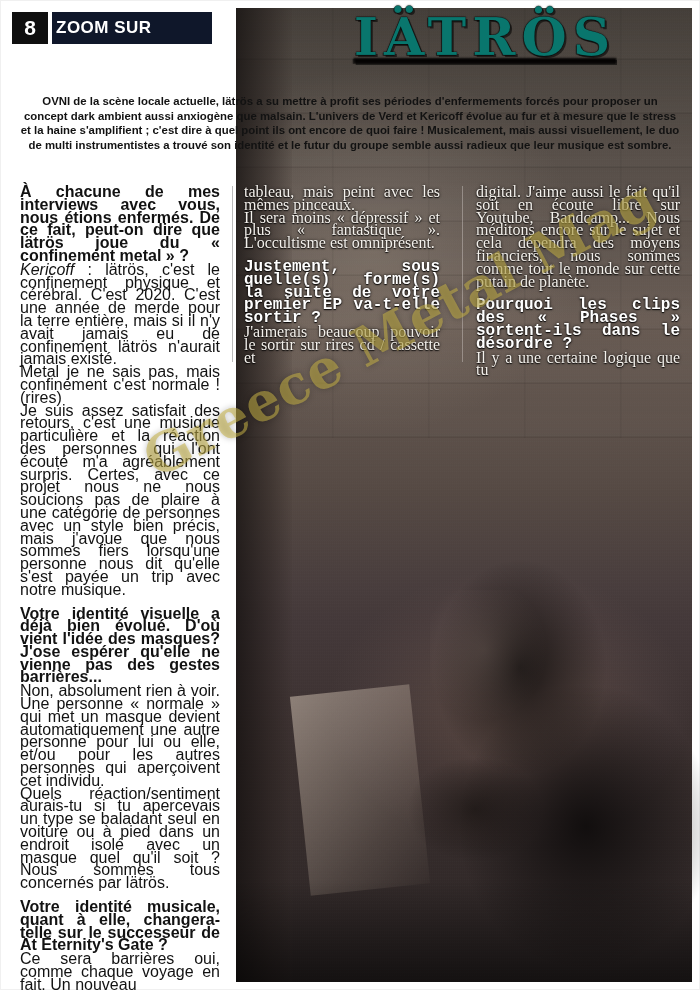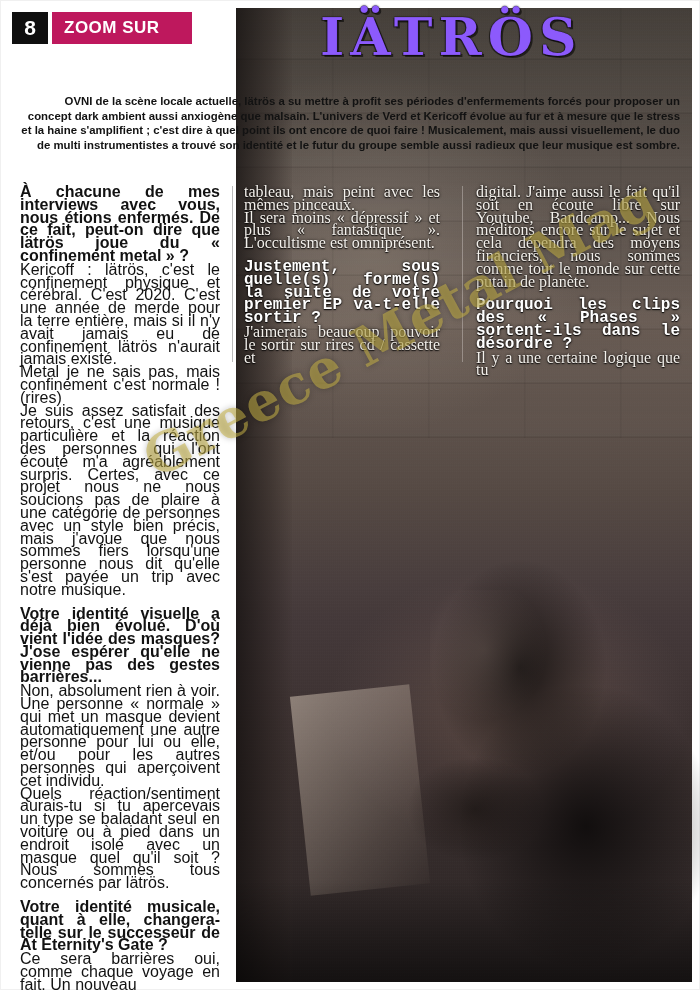--- a/index.html
+++ b/index.html
@@ -90,58 +90,60 @@
     color: #ffffff;
     font-weight: bold;
     font-size: 21px;
     display: flex;
     align-items: center;
     justify-content: center;
   }
   .section-box {
     position: absolute;
     left: 52px; top: 12px;
-    width: 140px; height: 32px;
-    background: #be185d;
+    width: 160px; height: 32px;
+    background: #0f172a;
     color: #ffffff;
     font-weight: bold;
     font-size: 17px;
     letter-spacing: 0.5px;
     display: flex;
     align-items: center;
-    padding-left: 12px;
+    padding-left: 4px;
     box-sizing: border-box;
   }
   .band-title {
     position: absolute;
     left: 320px; top: 6px;
     width: 330px;
+    text-align: center;
     font-family: "DejaVu Serif", serif;
     font-weight: bold;
     font-size: 52px;
     letter-spacing: 6px;
-    color: #8b5cf6;
+    color: #0f766e;
     text-shadow:
       0 0 2px rgba(0,0,0,0.8),
       2px 2px 0 rgba(0,0,0,0.55),
       -1px 1px 0 rgba(0,0,0,0.4);
     -webkit-text-stroke: 0.4px rgba(20,18,16,0.35);
     filter: contrast(1.05);
+    text-decoration: underline;
   }
 
   
   .chapo {
     position: absolute;
     left: 20px; top: 94px;
     width: 660px;
     font-size: 11.4px;
     line-height: 14.6px;
     font-weight: bold;
     color: #121212;
-    text-align: right;
+    text-align: center;
   }
 
   
   .col {
     position: absolute;
     width: 200px;
     font-size: 16px;
     line-height: 12.8px;
     text-align: justify;
     color: #121212;
@@ -155,21 +157,21 @@
   .col-2 .q, .col-3 .q { color: #ffffff; text-shadow: 0 0 3px rgba(0,0,0,0.9), 0 1px 1px rgba(0,0,0,0.85); font-family: Liberation Mono, monospace; }
 
   .col p { margin: 0 0 0 0; }
   .col .q {
     font-weight: bold;
     margin-top: 11px;
     margin-bottom: 1px;
     display: block;
   }
   .col .q:first-child { margin-top: 0; }
-  .ital { }
+  .ital { font-style: italic; }
 
   
   .vrule {
     position: absolute;
     width: 1px;
     background: rgba(120,120,120,0.45);
   }
   .vrule-1 { left: 232px; top: 186px; height: 176px; background: rgba(60,60,60,0.35); }
   .vrule-2 { left: 462px; top: 186px; height: 176px; background: rgba(235,230,225,0.35); }
 

